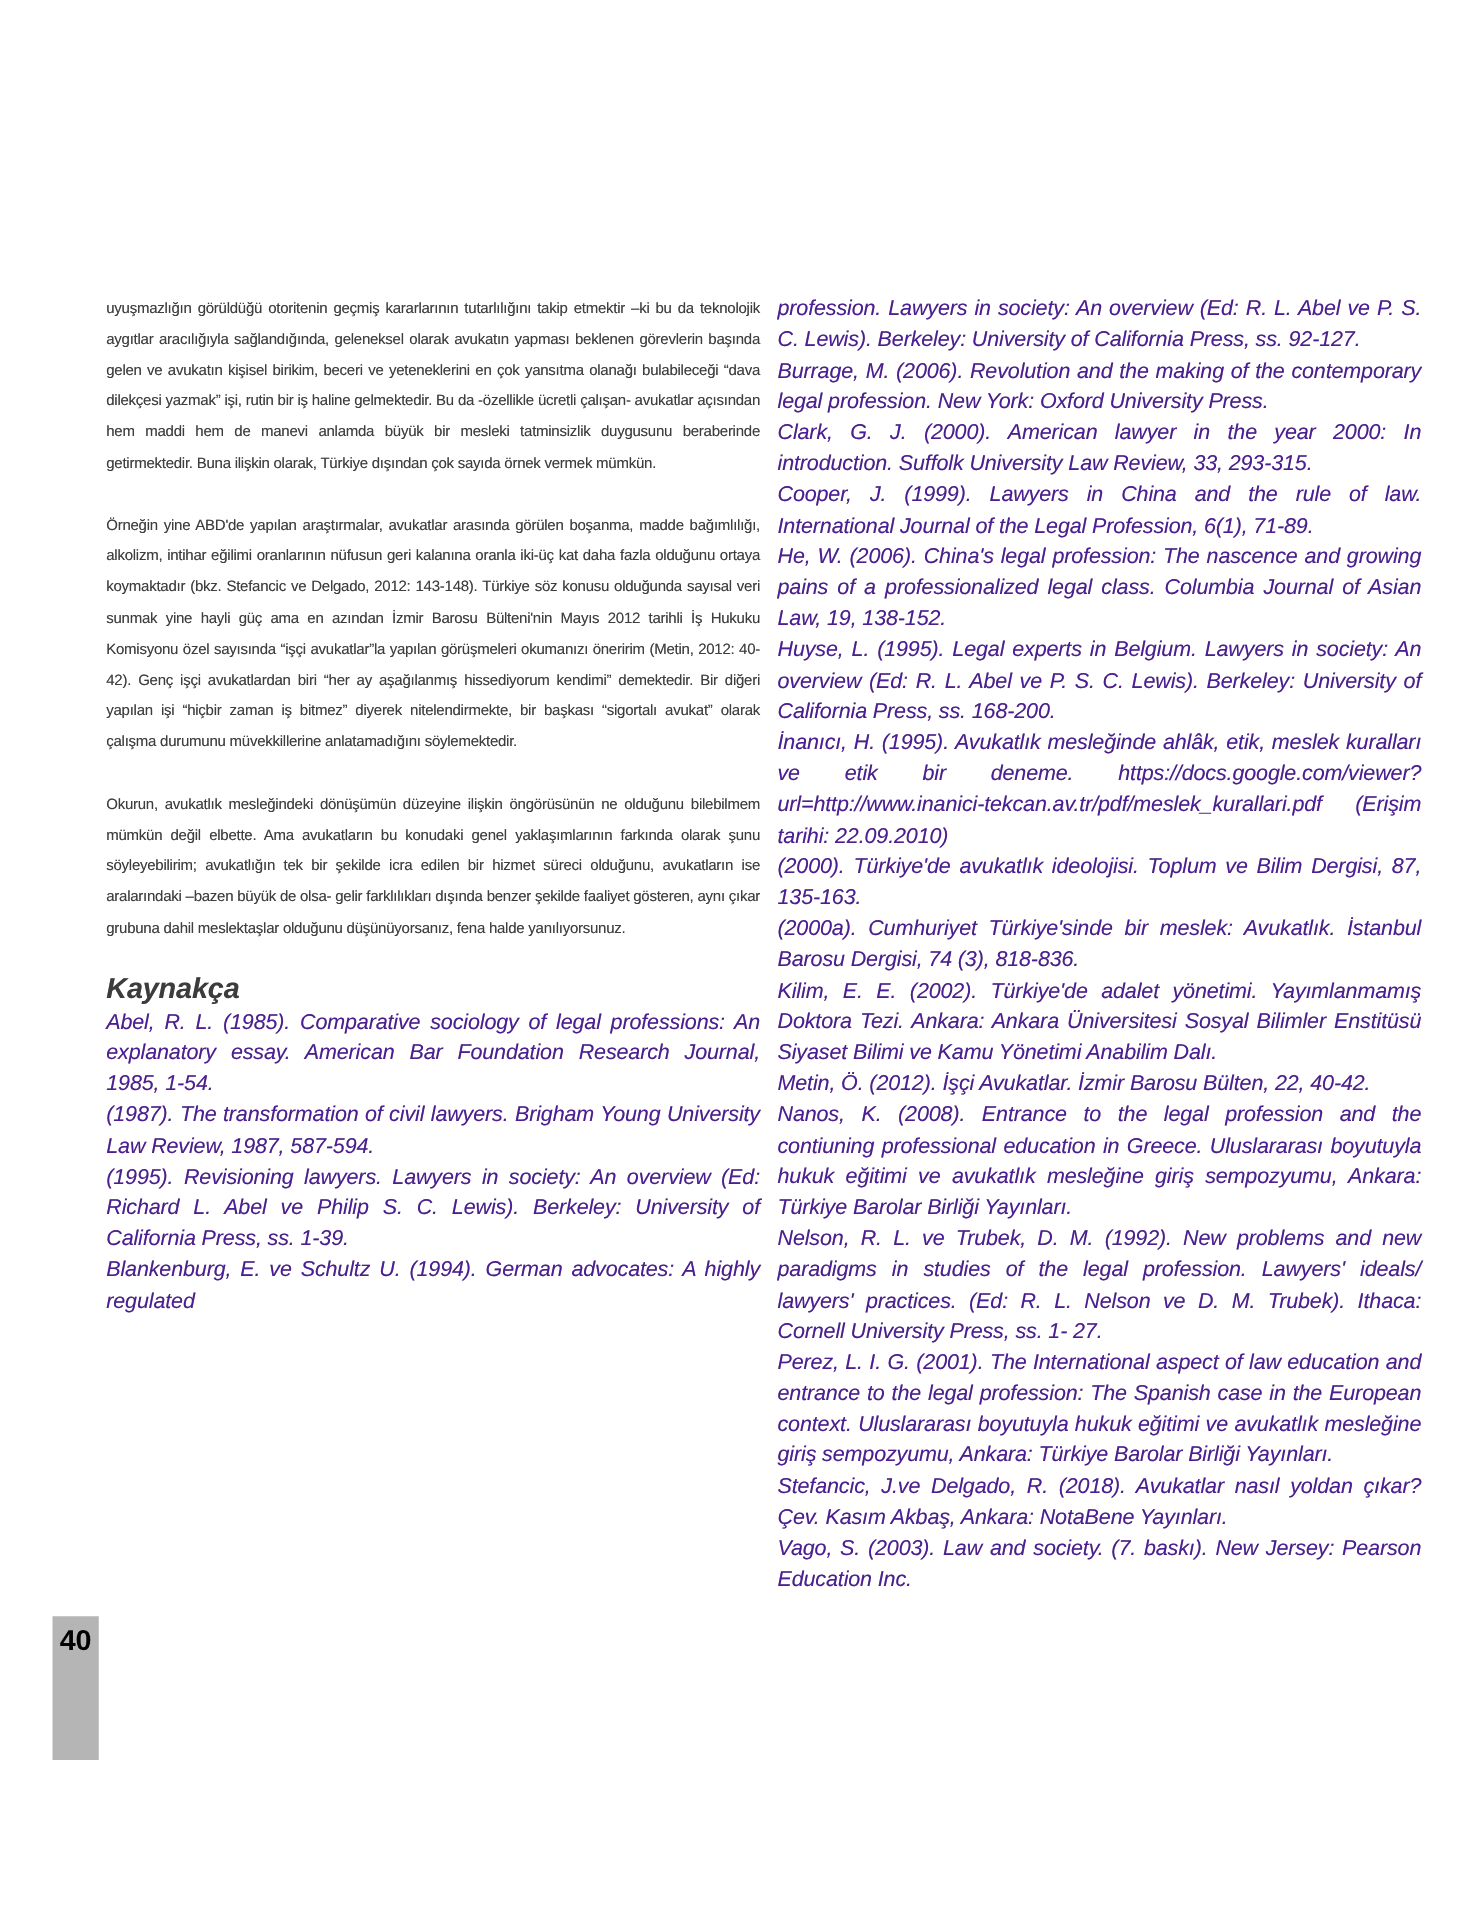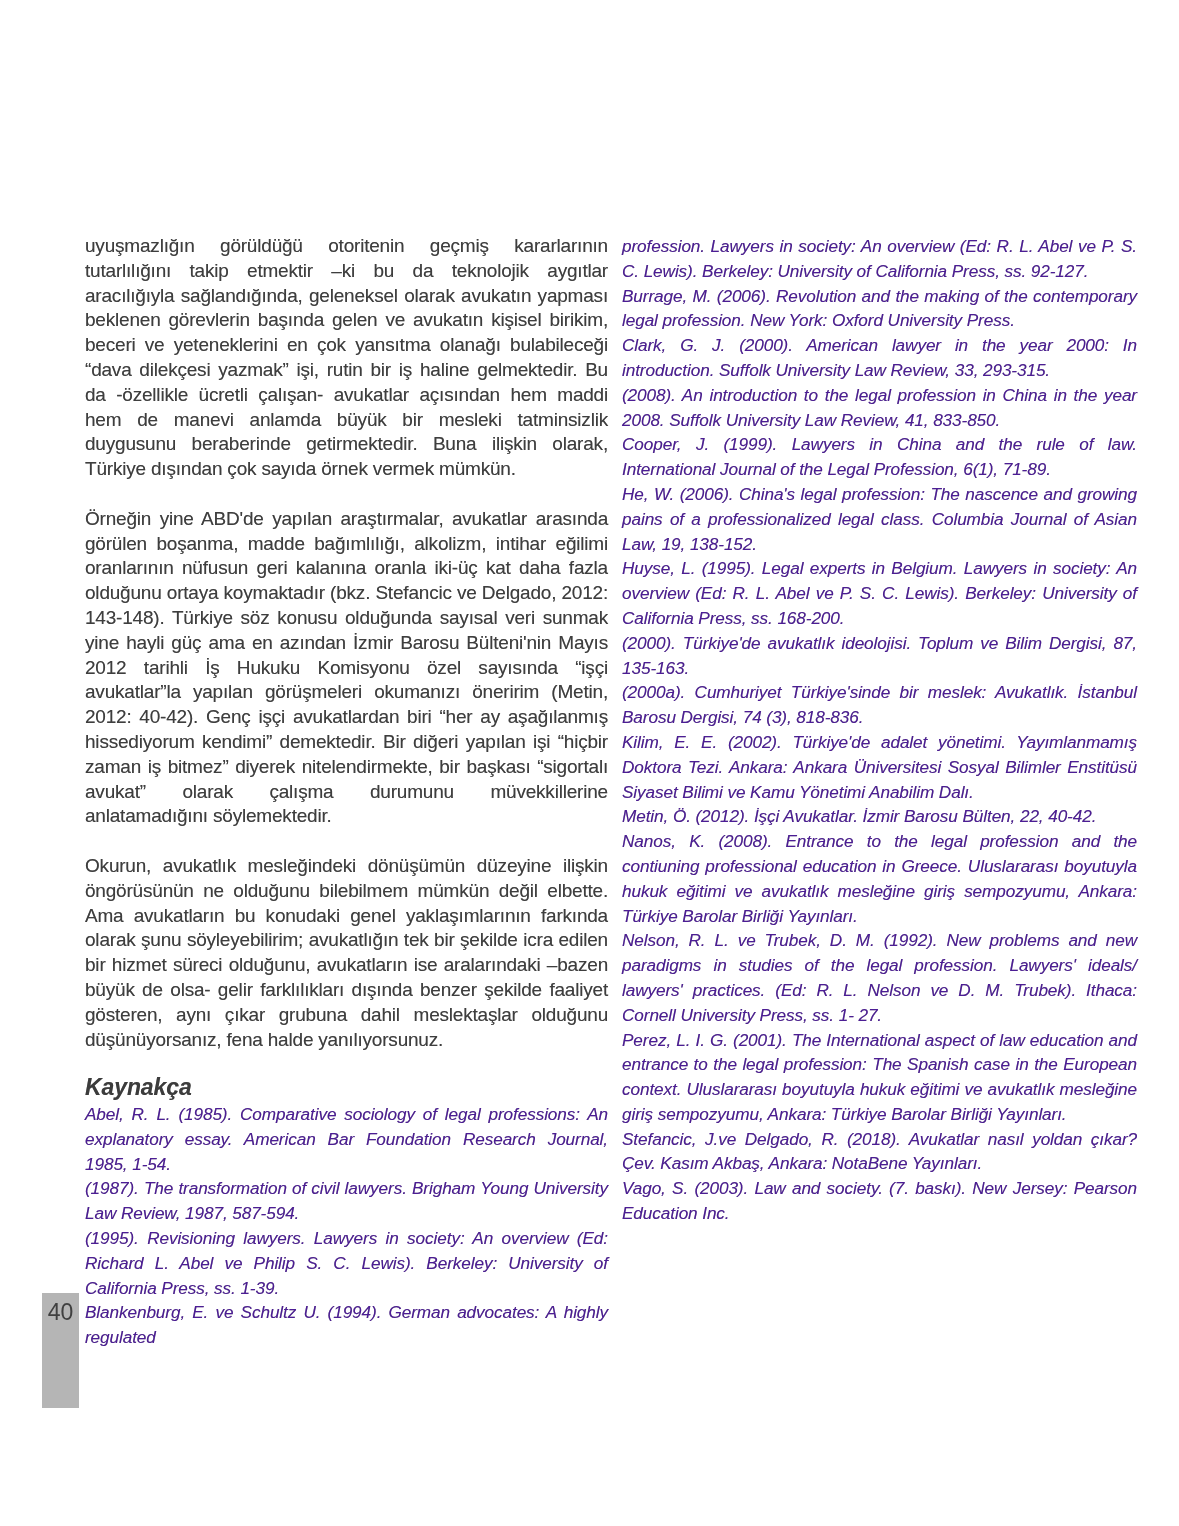--- a/index.html
+++ b/index.html
@@ -27,21 +27,21 @@
     width: 1052px;
     display: flex;
     gap: 14px;
     align-items: flex-start;
   }
   .col-left  { width: 523px; }
   .col-right { width: 515px; }
 
   .body-para {
     margin: 0 0 24.8px 0;
-    font-size: 19px;
+    font-size: 12px;
     line-height: 24.8px;
     text-align: justify;
     color: #3e3e3e;
     letter-spacing: -0.2px;
   }
   .refs-heading {
     margin: 2px 0 5px 0;
     font-size: 23px;
     line-height: 20px;
     font-weight: bold;
@@ -65,22 +65,22 @@
     top: 1293px;
     width: 37px;
     height: 115px;
     background: #b5b5b5;
     text-align: center;
   }
   .page-num {
     display: block;
     padding-top: 6px;
     font-size: 23px;
-    font-weight: normal;
-    color: #404040;
+    font-weight: bold;
+    color: #000000;
     text-shadow: none;
   }
 </style>
 </head>
 <body>
 
 <div class="sheet">
   <div class="columns">
 
     <div class="col col-left">
@@ -93,24 +93,24 @@
       <p class="ref">Abel, R. L. (1985). Comparative sociology of legal professions: An explanatory essay. American Bar Foundation Research Journal, 1985, 1-54.</p>
       <p class="ref">(1987). The transformation of civil lawyers. Brigham Young University Law Review, 1987, 587-594.</p>
       <p class="ref">(1995). Revisioning lawyers. Lawyers in society: An overview (Ed: Richard L. Abel ve Philip S. C. Lewis). Berkeley: University of California Press, ss. 1-39.</p>
       <p class="ref">Blankenburg, E. ve Schultz U. (1994). German advocates: A highly regulated</p>
     </div>
 
     <div class="col col-right">
       <p class="ref">profession. Lawyers in society: An overview (Ed: R. L. Abel ve P. S. C. Lewis). Berkeley: University of California Press, ss. 92-127.</p>
       <p class="ref">Burrage, M. (2006). Revolution and the making of the contemporary legal profession. New York: Oxford University Press.</p>
       <p class="ref">Clark, G. J. (2000). American lawyer in the year 2000: In introduction. Suffolk University Law Review, 33, 293-315.</p>
-      <p class="ref">(2008). An introduction to the legal profession in China in the year 2008. Suffolk University Law Review, 41, 833-850.</p>
       <p class="ref">Cooper, J. (1999). Lawyers in China and the rule of law. International Journal of the Legal Profession, 6(1), 71-89.</p>
       <p class="ref">He, W. (2006). China's legal profession: The nascence and growing pains of a professionalized legal class. Columbia Journal of Asian Law, 19, 138-152.</p>
       <p class="ref">Huyse, L. (1995). Legal experts in Belgium. Lawyers in society: An overview (Ed: R. L. Abel ve P. S. C. Lewis). Berkeley: University of California Press, ss. 168-200.</p>
+      <p class="ref">İnanıcı, H. (1995). Avukatlık mesleğinde ahlâk, etik, meslek kuralları ve etik bir deneme. https://docs.google.com/viewer?url=http://www.inanici-tekcan.av.tr/pdf/meslek_kurallari.pdf (Erişim tarihi: 22.09.2010)</p>
       <p class="ref">(2000). Türkiye'de avukatlık ideolojisi. Toplum ve Bilim Dergisi, 87, 135-163.</p>
       <p class="ref">(2000a). Cumhuriyet Türkiye'sinde bir meslek: Avukatlık. İstanbul Barosu Dergisi, 74 (3), 818-836.</p>
       <p class="ref">Kilim, E. E. (2002). Türkiye'de adalet yönetimi. Yayımlanmamış Doktora Tezi. Ankara: Ankara Üniversitesi Sosyal Bilimler Enstitüsü Siyaset Bilimi ve Kamu Yönetimi Anabilim Dalı.</p>
       <p class="ref">Metin, Ö. (2012). İşçi Avukatlar. İzmir Barosu Bülten, 22, 40-42.</p>
       <p class="ref">Nanos, K. (2008). Entrance to the legal profession and the contiuning professional education in Greece. Uluslararası boyutuyla hukuk eğitimi ve avukatlık mesleğine giriş sempozyumu, Ankara: Türkiye Barolar Birliği Yayınları.</p>
       <p class="ref">Nelson, R. L. ve Trubek, D. M. (1992). New problems and new paradigms in studies of the legal profession. Lawyers' ideals/ lawyers' practices. (Ed: R. L. Nelson ve D. M. Trubek). Ithaca: Cornell University Press, ss. 1- 27.</p>
       <p class="ref">Perez, L. I. G. (2001). The International aspect of law education and entrance to the legal profession: The Spanish case in the European context. Uluslararası boyutuyla hukuk eğitimi ve avukatlık mesleğine giriş sempozyumu, Ankara: Türkiye Barolar Birliği Yayınları.</p>
       <p class="ref">Stefancic, J.ve Delgado, R. (2018). Avukatlar nasıl yoldan çıkar? Çev. Kasım Akbaş, Ankara: NotaBene Yayınları.</p>
       <p class="ref">Vago, S. (2003). Law and society. (7. baskı). New Jersey: Pearson Education Inc.</p>
     </div>

